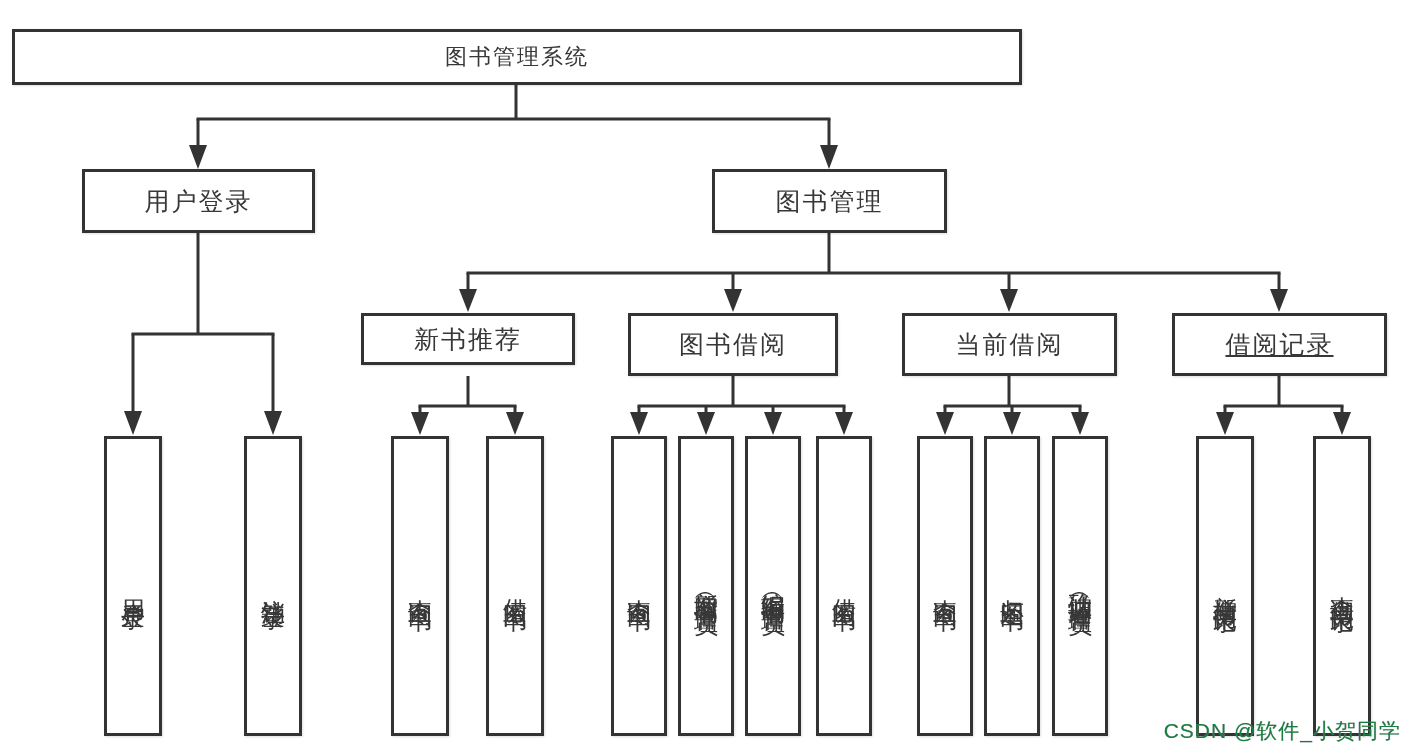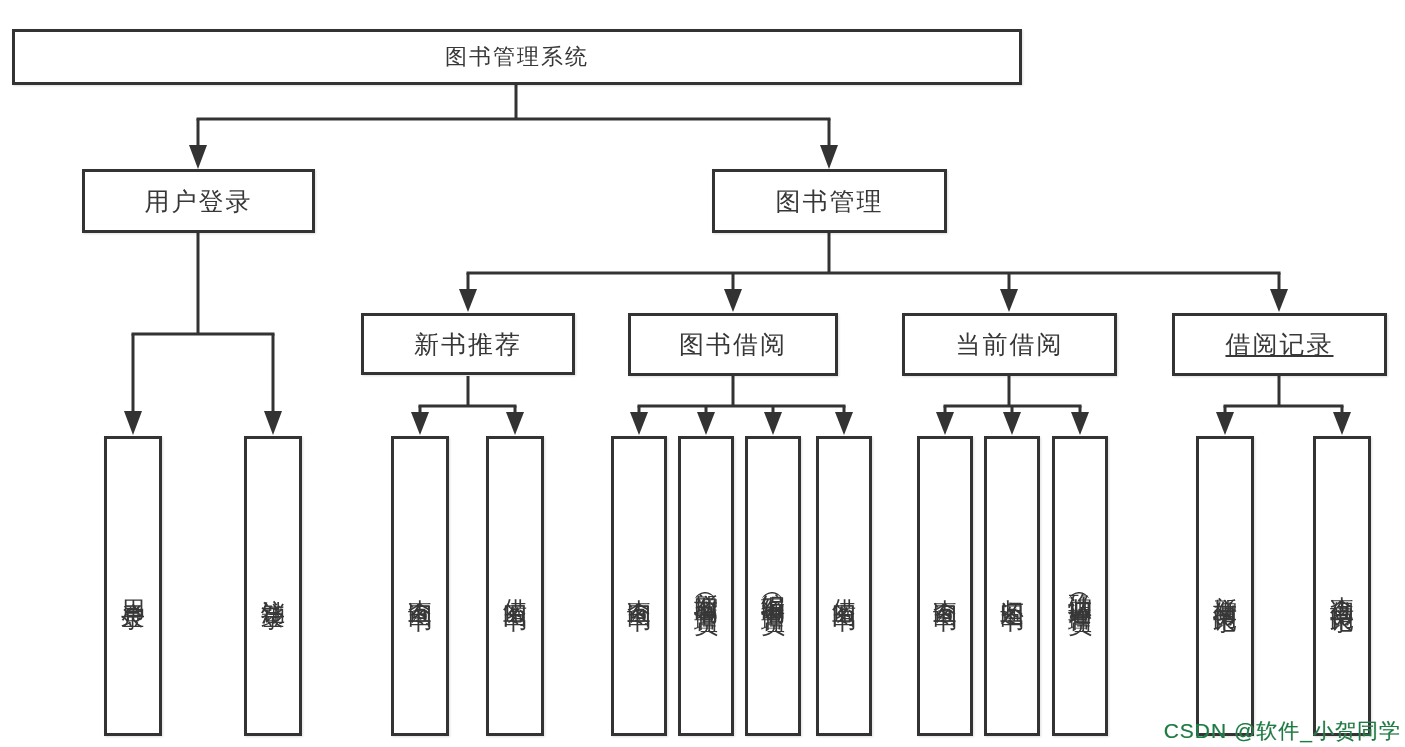--- a/index.html
+++ b/index.html
@@ -116,21 +116,21 @@
     <span>图书管理系统</span>
   </div>
 
   <div class="box h-box" style="left:82px;top:169px;width:233px;height:64px;">
     <span>用户登录</span>
   </div>
   <div class="box h-box" style="left:712px;top:169px;width:235px;height:64px;text-align:right;">
     <span>图书管理</span>
   </div>
 
-  <div class="box h-box" style="left:361px;top:313px;width:214px;height:62px;">
+  <div class="box h-box" style="left:361px;top:313px;width:214px;height:52px;">
     <span>新书推荐</span>
   </div>
   <div class="box h-box" style="left:902px;top:313px;width:215px;height:63px;">
     <span>当前借阅</span>
   </div>
   <div class="box h-box" style="left:628px;top:313px;width:210px;height:63px;">
     <span>图书借阅</span>
   </div>
   <div class="box h-box" style="left:1172px;top:313px;width:215px;height:63px;text-decoration:underline;">
     <span>借阅记录</span>

